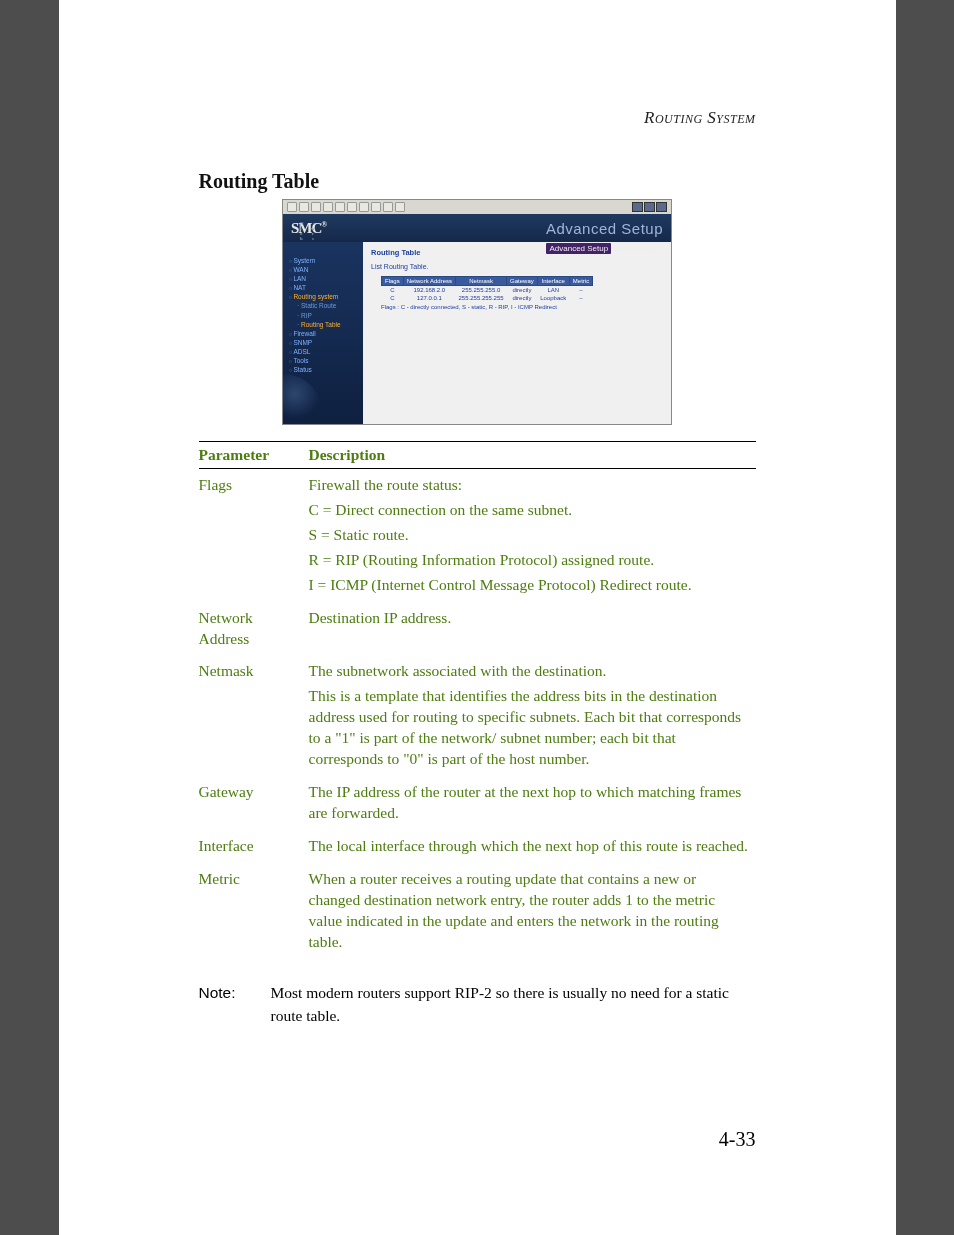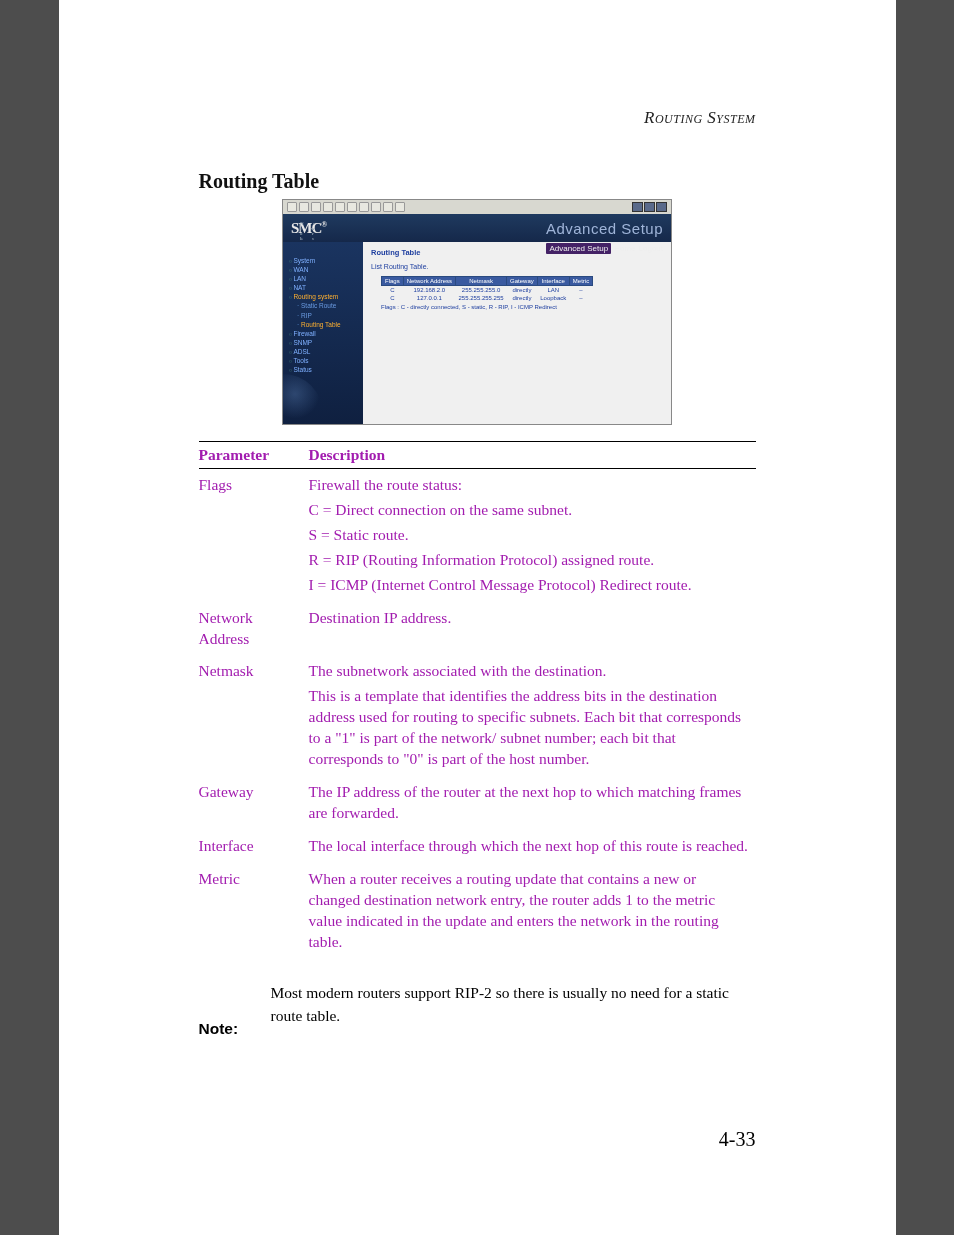--- a/index.html
+++ b/index.html
@@ -154,21 +154,21 @@
     padding: 1px 3px;
     text-align: center;
     white-space: nowrap;
   }
   .ss-flags-note { font-size:6px; margin-top:2px; margin-left:10px;}
 
   .param-table {
     width: 100%;
     border-collapse: collapse;
     font-size: 15.5px;
-    color: #a21caf;
+    color: #4d7c0f;
     margin-top: 8px;
   }
   .param-table thead th {
     text-align: left;
     font-weight: bold;
     padding: 4px 6px 4px 0;
     border-top: 1px solid #000;
     border-bottom: 1px solid #000;
   }
   .param-table thead th:first-child { width: 110px; }
@@ -180,24 +180,23 @@
   .desc-lines div { margin-bottom: 4px; }
   .desc-lines div:last-child { margin-bottom: 0; }
   .note-block {
     margin-top: 22px;
     font-size: 15.5px;
     line-height: 1.5;
     display: flex;
   }
   .note-label {
     font-family: Arial, sans-serif;
-    font-weight: bold;
+    font-weight: normal;
     width: 72px;
     flex-shrink:0;
-    margin-top:36px;
   }
   .page-num {
     position: absolute;
     bottom: 84px;
     right: 140px;
     font-size: 20px;
   }
 </style>
 </head>
 <body>

